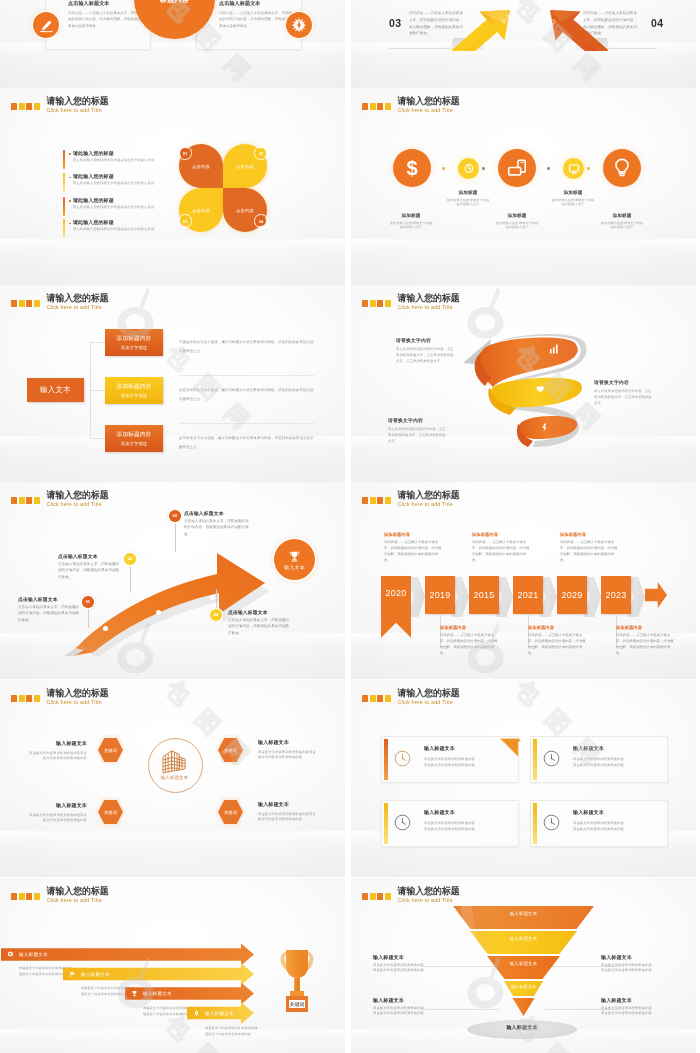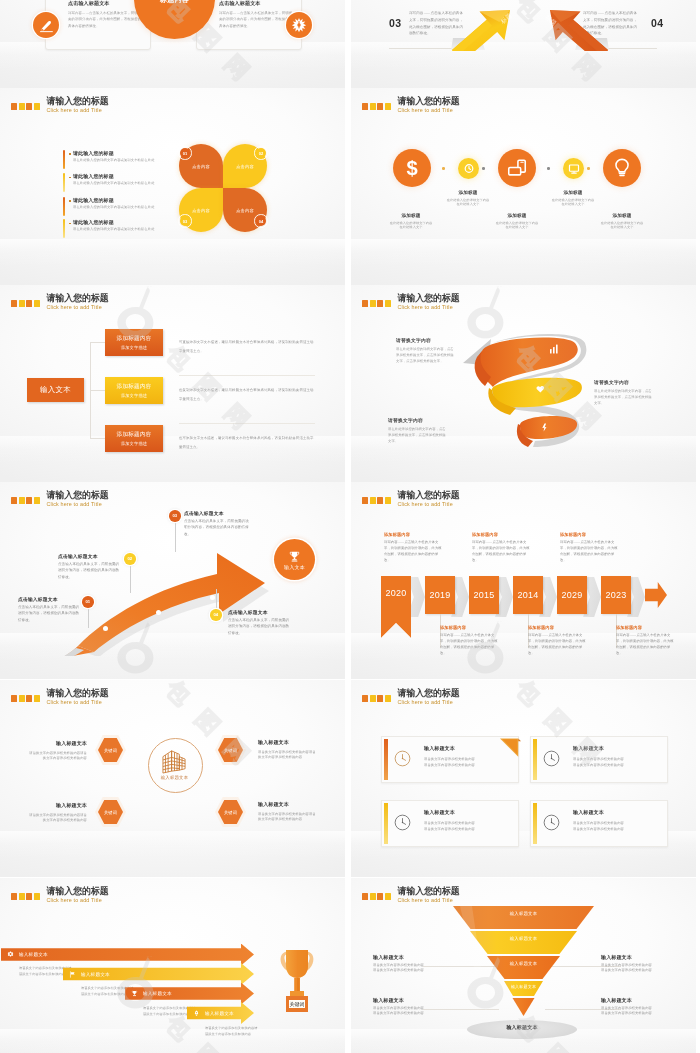--- a/index.html
+++ b/index.html
@@ -617,21 +617,21 @@
       <div class="ch" style="left:100px;top:95px"></div>
       <div class="yr" style="left:74px;top:93.7px">
           <span>2019</span>
         </div>
       <div class="ch" style="left:144px;top:95px"></div>
       <div class="yr" style="left:118px;top:93.7px">
           <span>2015</span>
         </div>
       <div class="ch" style="left:188px;top:95px"></div>
       <div class="yr" style="left:162px;top:93.7px">
-          <span>2014</span>
+          <span>2021</span>
         </div>
       <div class="ch" style="left:232px;top:95px"></div>
       <div class="yr" style="left:206px;top:93.7px">
           <span>2029</span>
         </div>
       <div class="ch" style="left:276px;top:95px"></div>
       <div class="yr" style="left:250px;top:93.7px">
           <span>2023</span>
         </div>
       <div class="tip" style="left:294px;top:100px"></div>

